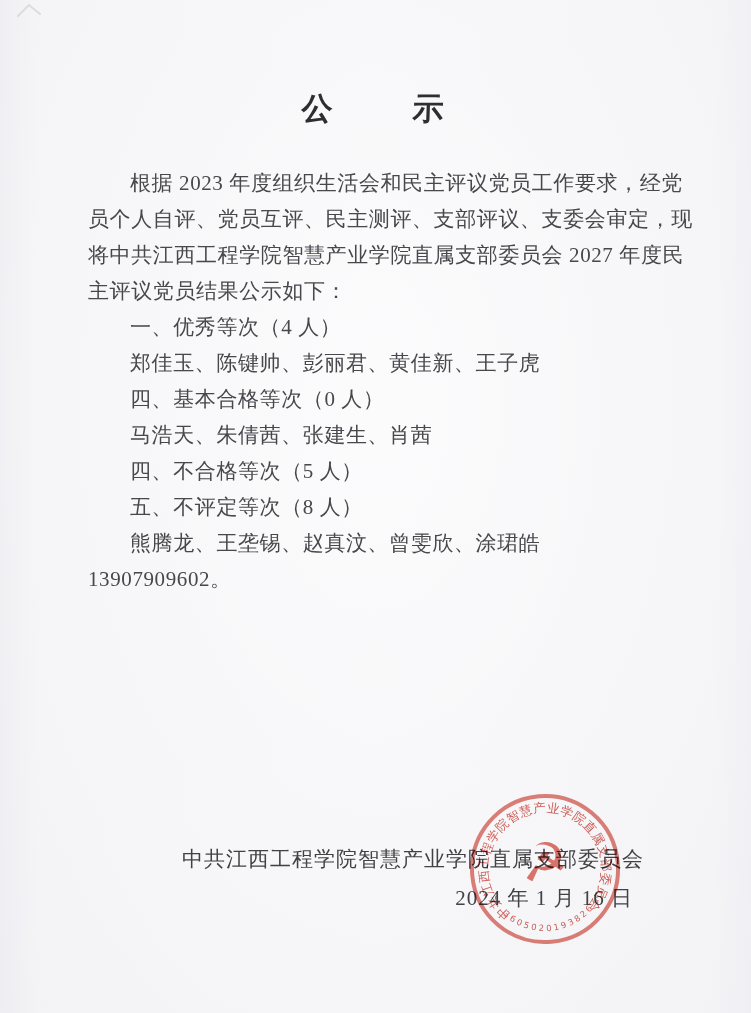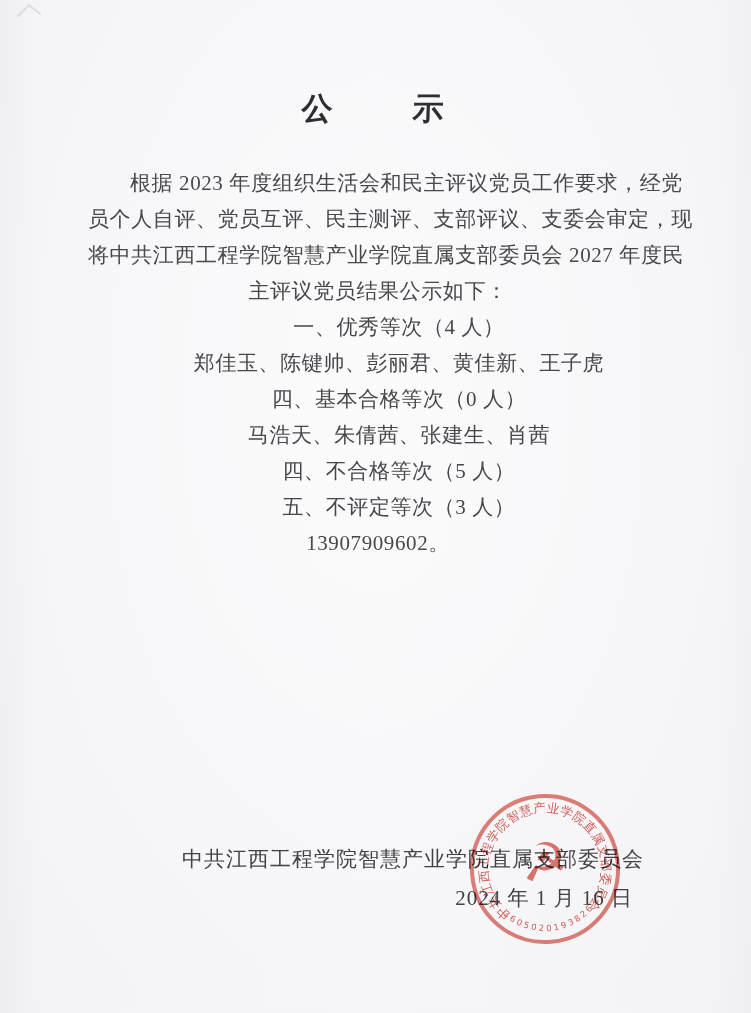--- a/index.html
+++ b/index.html
@@ -42,21 +42,20 @@
   }
   .body-text {
     position: absolute;
     left: 88px;
     top: 165px;
     width: 580px;
     font-size: 21px;
     line-height: 36px;
     letter-spacing: 0.6px;
     color: #47474c;
-    text-align: center;
   }
   .line { white-space: nowrap; }
   .line.indent { padding-left: 42px; }
   .signature {
     position: absolute;
     top: 845px;
     left: 0;
     right: 107px;
     text-align: right;
     font-size: 21px;
@@ -97,21 +96,22 @@
 <div class="body-text">
   <div class="line indent">根据 2023 年度组织生活会和民主评议党员工作要求，经党</div>
   <div class="line">员个人自评、党员互评、民主测评、支部评议、支委会审定，现</div>
   <div class="line">将中共江西工程学院智慧产业学院直属支部委员会 2027 年度民</div>
   <div class="line">主评议党员结果公示如下：</div>
   <div class="line indent">一、优秀等次（4 人）</div>
   <div class="line indent">郑佳玉、陈键帅、彭丽君、黄佳新、王子虎</div>
   <div class="line indent">四、基本合格等次（0 人）</div>
   <div class="line indent">马浩天、朱倩茜、张建生、肖茜</div>
   <div class="line indent">四、不合格等次（5 人）</div>
-  <div class="line indent">五、不评定等次（3 人）</div>
+  <div class="line indent">五、不评定等次（8 人）</div>
+  <div class="line indent">熊腾龙、王垄锡、赵真汶、曾雯欣、涂珺皓</div>
   <div class="line">13907909602。</div>
 </div>
 
 <div class="signature">中共江西工程学院智慧产业学院直属支部委员会</div>
 <div class="date">2024 年 1 月 16 日</div>
 
 <div class="seal">
   <svg viewBox="0 0 178 178">
     <defs>
       <path id="ringPath" d="M 48.7,129.3 A 57,57 0 1 1 129.3,129.3" fill="none"></path>

